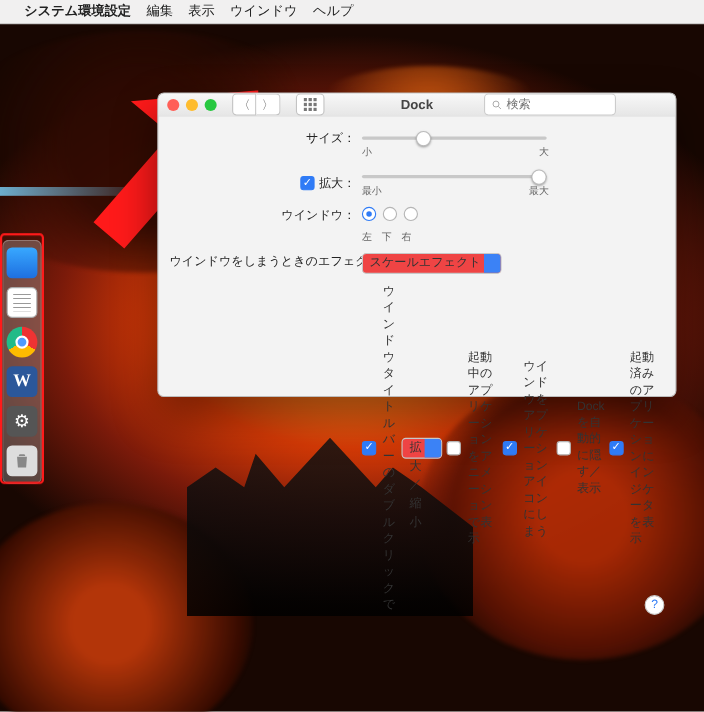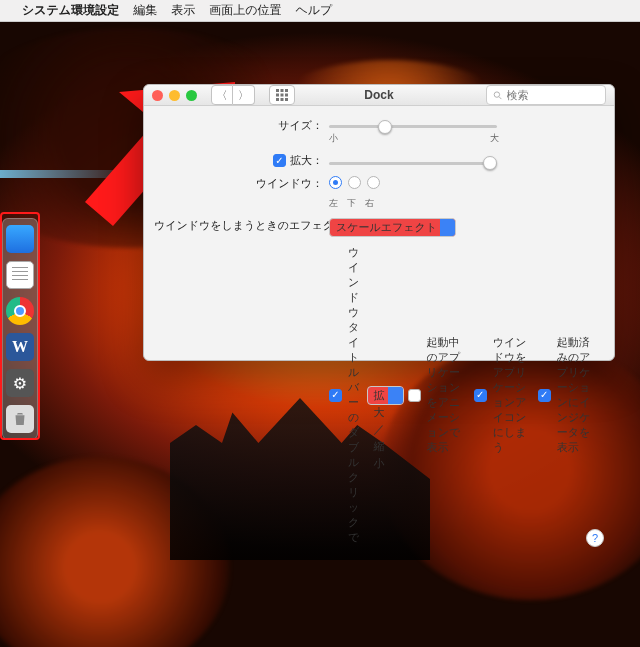--- a/index.html
+++ b/index.html
@@ -66,21 +66,21 @@
   .tb-left { display:flex; align-items:center; gap:8px;}
   .traffic { display: flex; gap: 6px; }
   .light { width: 11px; height: 11px; border-radius: 50%; }
   .lr { background:#ff5f57;} .ly{background:#febc2e;} .lg{background:#28c840;}
   .nav { display:flex; gap:0; margin-left:6px;}
   .navbtn { width:22px; height:20px; background:#fff; border:1px solid #c3c3c3; display:flex;align-items:center;justify-content:center; font-size:11px; color:#666;}
   .navbtn:first-child{border-radius:4px 0 0 4px;} .navbtn:last-child{border-radius:0 4px 4px 0; border-left:none;}
   .gridbtn { width:26px; height:20px; background:#fff; border:1px solid #c3c3c3; border-radius:4px; margin-left:6px; display:flex;align-items:center;justify-content:center;}
   .gridbtn svg{width:12px;height:12px;}
   .tb-title { text-align:center; font-size:12px; color:#444;font-weight:bold;}
-  .tb-right { display:flex; justify-content:flex-end;}
+  .tb-right { display:flex; justify-content:center;}
   .search { width:120px; height:20px; border:1px solid #ccc; border-radius:4px; background:#fff; display:flex; align-items:center; padding:0 6px; gap:4px; color:#aaa;}
   .search input { border:none; outline:none; font-size:11px; width:100%; background:transparent;}
   .mag{width:11px;height:11px;}
 
   .content { flex:1; padding: 12px 14px 10px 10px; position:relative;}
   .row { display:flex; margin-bottom:8px;}
   .row .lbl { width: 175px; text-align:right; padding-right:6px; white-space:nowrap; color:#222;}
   .row .ctl { flex:1; display:flex; align-items:center; gap:6px;}
   .slider-wrap { position:relative; width: 170px; }
   .slider { -webkit-appearance:none; appearance:none; width:168px; height:3px; background:#c8c8c8; border-radius:2px; outline:none; margin:0;}
@@ -111,21 +111,21 @@
   <div class="bgblob b3"></div>
   <div class="bgblob b4"></div>
   <div class="skyband"></div>
   <div class="buildings"></div>
 
   <div class="menubar">
     <span class="apple"></span>
     <span class="appname">システム環境設定</span>
     <span>編集</span>
     <span>表示</span>
-    <span>画面上の位置</span>
+    <span>ウインドウ</span>
     <span>ヘルプ</span>
   </div>
 
   <div class="dock">
     <div class="dockicon di-finder"></div>
     <div class="dockicon di-text"></div>
     <div class="dockicon di-chrome"></div>
     <div class="dockicon di-word">W</div>
     <div class="dockicon di-pref">⚙</div>
     <div class="dockicon di-trash">
@@ -202,20 +202,24 @@
       </div>
 
       <div class="row">
         <div class="lbl" style="display:flex;justify-content:flex-end;align-items:center;gap:4px;">
           <span class="cb checked"></span>
           <span>拡大：</span>
         </div>
         <div class="ctl">
           <div class="slider-wrap">
             <input class="slider" type="range" min="0" max="100" value="100" style="">
+            <div class="ticklabels">
+              <span>最小</span>
+              <span>最大</span>
+            </div>
           </div>
         </div>
       </div>
 
       <div class="row">
         <div class="lbl">ウインドウ：</div>
         <div class="ctl" style="flex-direction:column;align-items:flex-start;">
           <div class="radios">
             <span class="radio sel"></span>
             <span class="radio"></span>
@@ -250,20 +254,24 @@
         </div>
         <div class="checkrow">
           <span class="cb"></span>
           <span>起動中のアプリケーションをアニメーションで表示</span>
         </div>
         <div class="checkrow">
           <span class="cb checked"></span>
           <span>ウインドウをアプリケーションアイコンにしまう</span>
         </div>
         <div class="checkrow">
+          <span class="cb"></span>
+          <span>Dock を自動的に隠す／表示</span>
+        </div>
+        <div class="checkrow">
           <span class="cb checked"></span>
           <span>起動済みのアプリケーションにインジケータを表示</span>
         </div>
       </div>
 
       <div class="helpbtn">?</div>
     </div>
   </div>
 </div>
 

